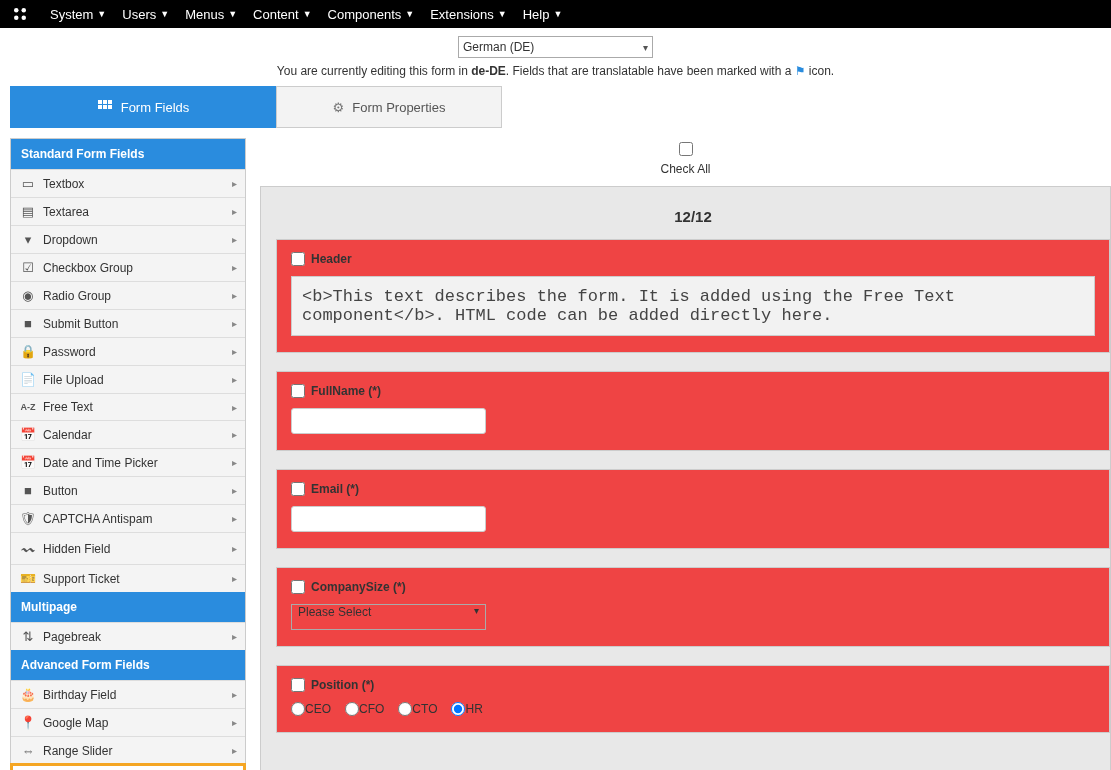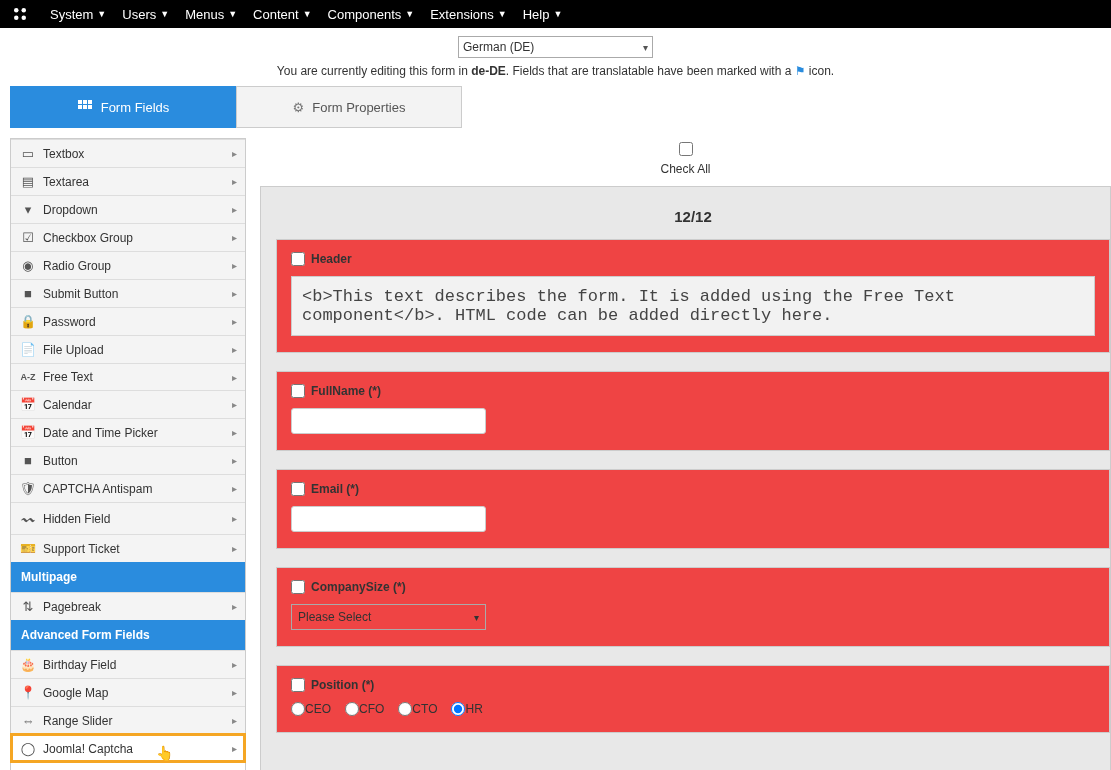--- a/index.html
+++ b/index.html
@@ -8,38 +8,38 @@
 .topbar .logo { width: 20px; height: 20px; margin-right: 12px; display:flex; align-items:center; justify-content:center;}
 .topbar .menu-item { color: #fff; padding: 0 8px; font-size: 13px; cursor: pointer; display: flex; align-items: center; }
 .topbar .caret { margin-left: 4px; font-size: 9px; }
 .lang-row { display:flex; align-items:center; padding: 8px 10px; gap:6px;flex-direction:column;}
 .lang-select { width: 195px; height: 22px; border: 1px solid #aaa; background:#fff; display:flex; align-items:center; padding:0 4px; justify-content:space-between; cursor:pointer;}
 .lang-select .arrow { font-size:10px; color:#555;}
 .info-text { font-size:12px; color:#333; }
 .info-text .flag { color:#2a8cde; }
 .tabs { display:flex; margin: 0 0 0 10px;}
 .tab { display:flex; align-items:center; justify-content:center; border:1px solid #ccc; height:42px; cursor:pointer; gap:8px; font-size:13px;}
-.tab.active { background:#2a8cde; color:#fff; border-color:#2a8cde; width:226px;}
+.tab.active { background:#2a8cde; color:#fff; border-color:#2a8cde; width:266px;}
 .tab.inactive { background:#f3f3f3; color:#555; width:226px;}
 .main { display:flex; margin-top:10px;}
 .sidebar { width:236px; margin-left:10px; border:1px solid #ccc;}
 .side-header { background:#2a8cde; color:#fff; font-weight:bold; padding:8px 10px; font-size:12px;}
 .side-item { display:flex; align-items:center; padding:6px 8px; border-top:1px solid #ddd; background:#f4f4f4; cursor:pointer; position:relative;}
 .side-item .icon { width:18px; text-align:center; margin-right:6px; color:#555; font-size:13px;}
 .side-item .chev { margin-left:auto; color:#888; font-size:10px;}
 .side-item.highlighted { outline:3px solid #f5a623; outline-offset:-2px; background:#fff;}
 .content { flex:1; margin-left:14px; }
 .checkall { display:flex; align-items:center; gap:6px; padding:4px 0 10px 0;flex-direction:column;}
 .canvas { background:#e8e8e8; border:1px solid #ccc; padding:15px 0 20px 15px; }
 .page-counter { text-align:center; font-weight:bold; font-size:15px; color:#333; padding:6px 0 14px 0;}
 .field-block { background:#ef4444; border:1px solid #ccc; margin-bottom:18px; padding:12px 14px 16px 14px;}
 .field-head { display:flex; align-items:center; gap:6px; font-weight:bold; margin-bottom:10px;}
 .freetext-box { background:#f2f2f2; border:1px solid #ccc; padding:10px; font-family:"Courier New",monospace; font-size:17px; color:#444;}
 .text-input { width:195px; height:26px; border:1px solid #ccc; border-radius:3px; padding:0 6px;}
-.select-input { width:195px; height:26px; border:1px solid #aaa; display:flex; align-items:center; justify-content:space-between; padding:0 6px; cursor:pointer;}
+.select-input { width:195px; height:26px; border:1px solid #aaa; display:flex; align-items:flex-start; justify-content:space-between; padding:0 6px; cursor:pointer;}
 .radios { display:flex; gap:14px; align-items:center;}
 .radio { display:flex; align-items:center; }
 input[type=checkbox],input[type=radio]{ width:14px; height:14px; cursor:pointer;}
 .cursor-hand { position:absolute; left:145px; top:10px; font-size:14px; pointer-events:none;}
 svg { display:block; }
 </style>
 </head>
 <body>
 
 <div class="topbar">
@@ -111,20 +111,21 @@
   </div>
   <div class="tab inactive">
     <span style="color:#777;">⚙</span>
     <span>Form Properties</span>
   </div>
 </div>
 
 <div class="main">
 
   <div class="sidebar">
+    <div class="side-header">Standard Form Fields</div>
 
     <div class="side-item">
         <span class="icon">▭</span>
         <span>Textbox</span>
         <span class="chev">▸</span>
       </div>
     <div class="side-item">
         <span class="icon">▤</span>
         <span>Textarea</span>
         <span class="chev">▸</span>

